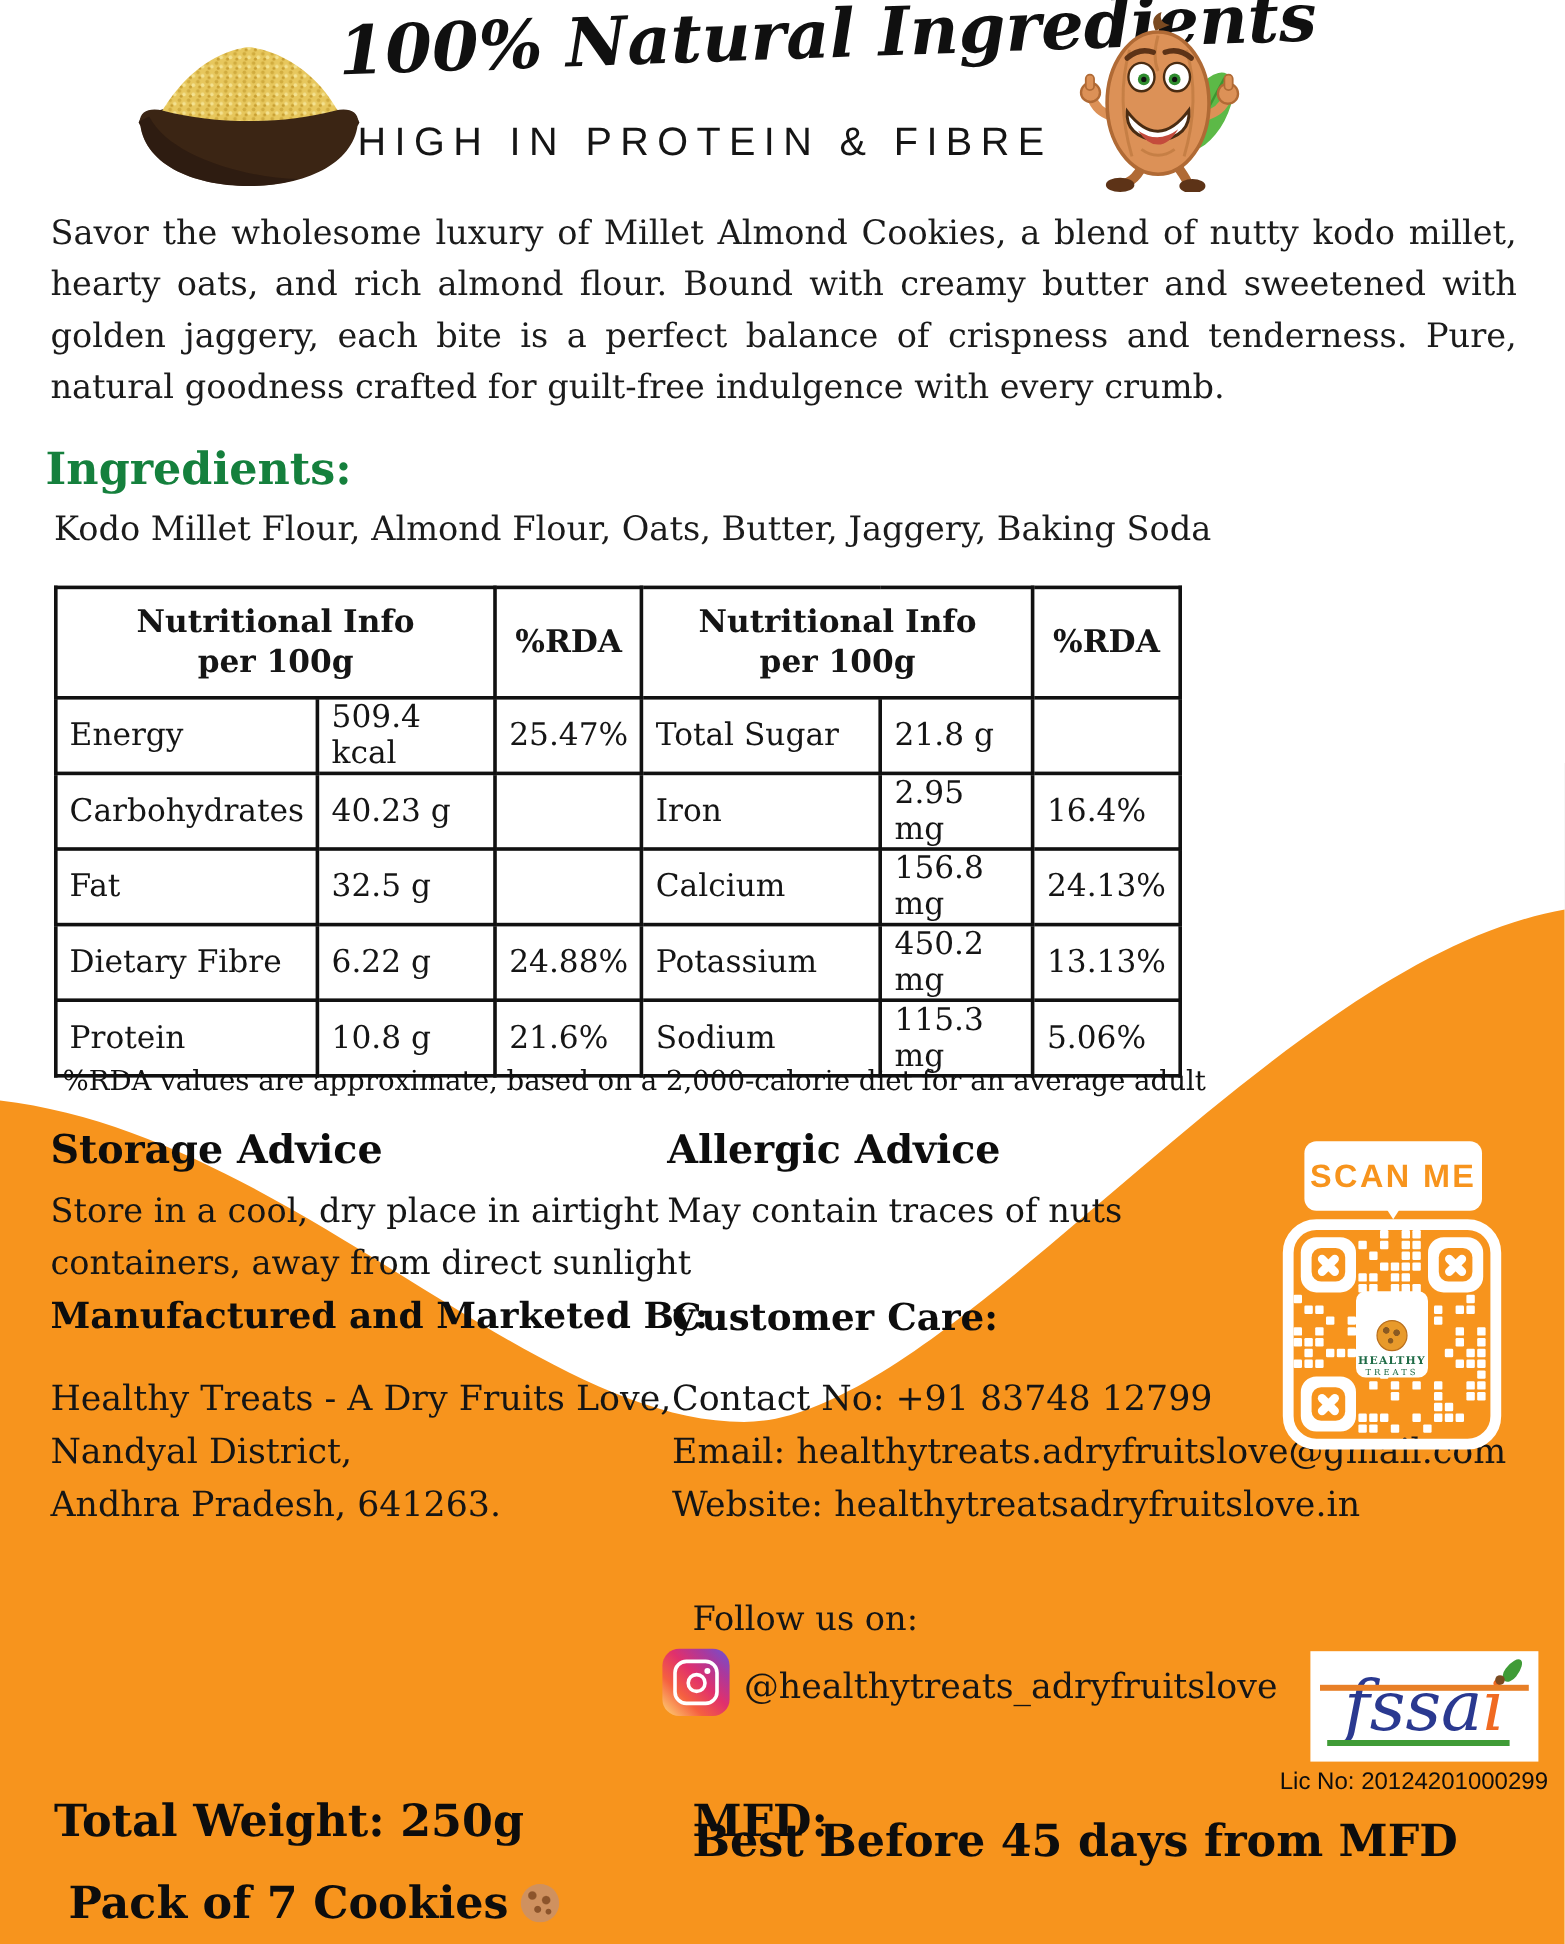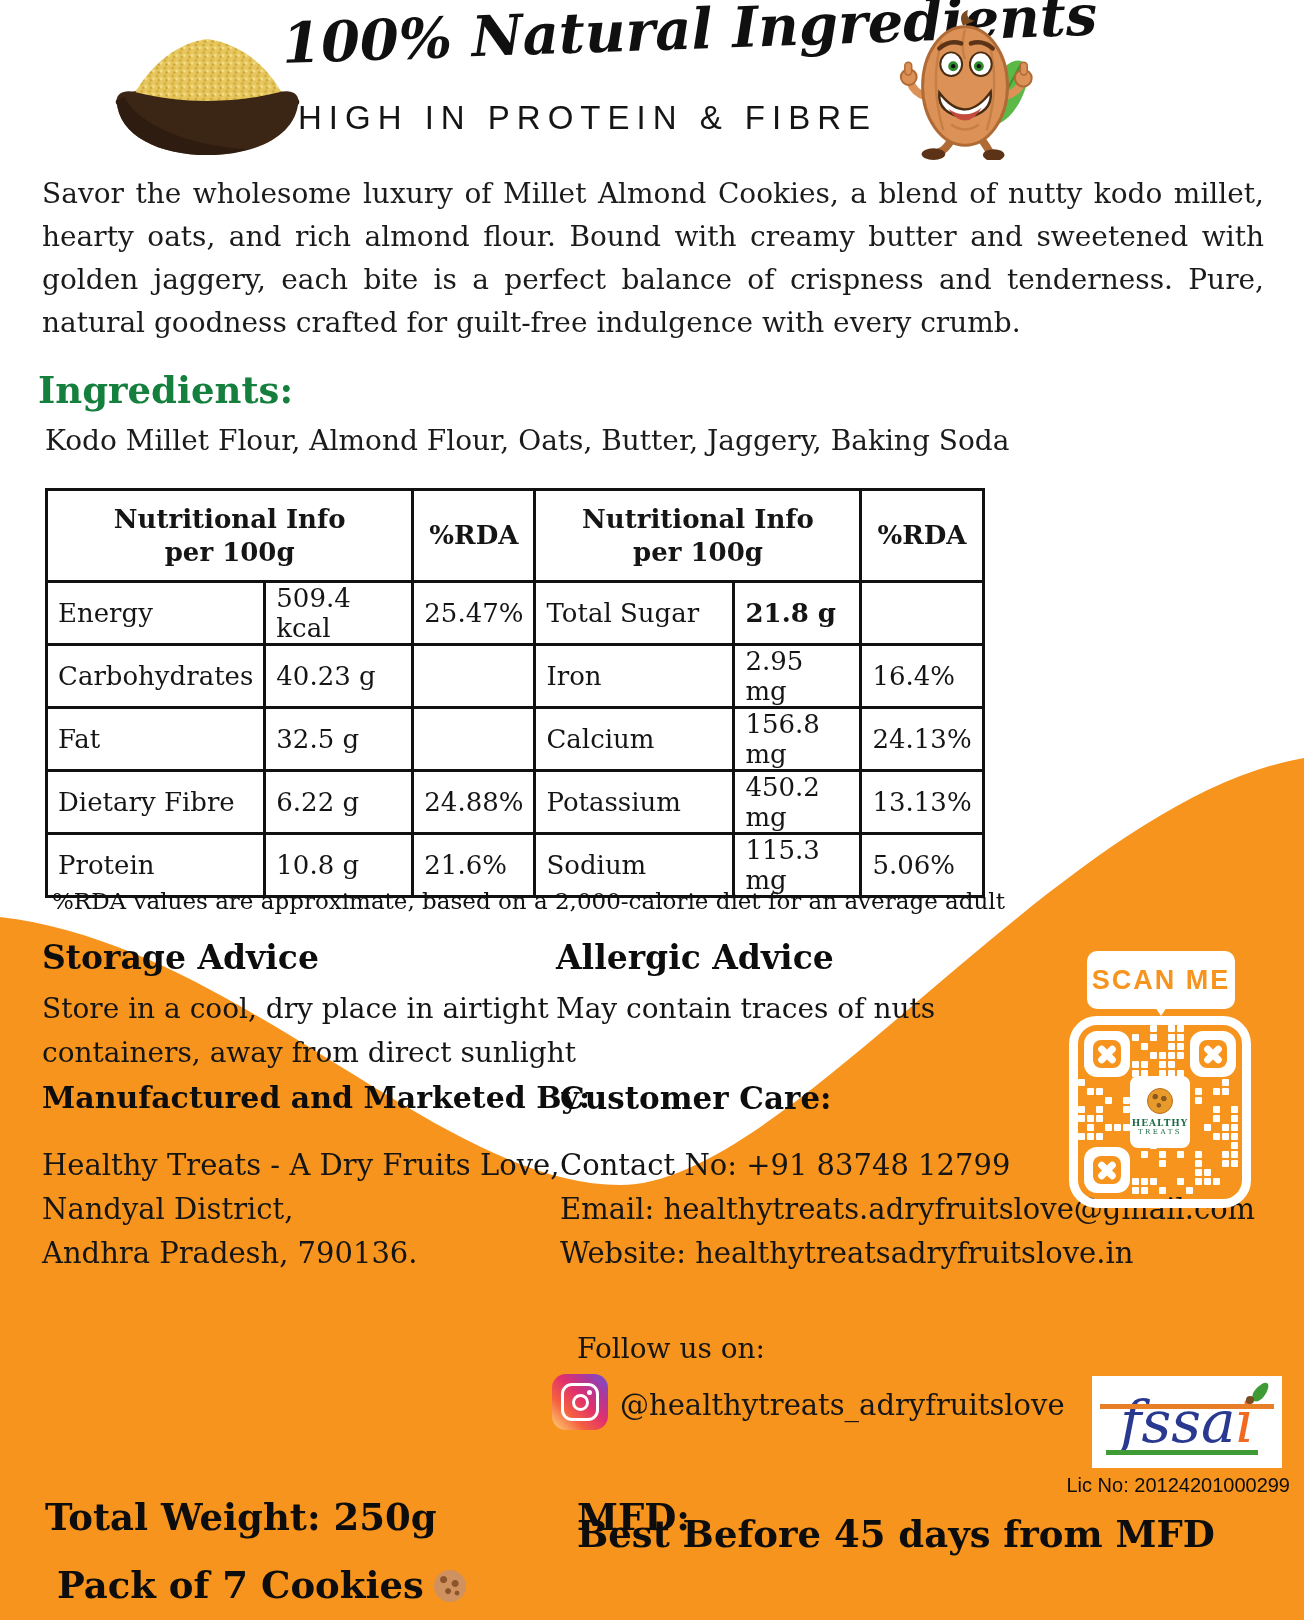--- a/index.html
+++ b/index.html
@@ -77,21 +77,21 @@
                      border:15px solid transparent;border-top:23px solid #fff;}
   .scan-bubble span{font-family:"Liberation Sans",sans-serif;font-weight:bold;font-size:27px;
                     letter-spacing:2px;color:var(--orange);}
   .qr{left:1069px;top:1016px;width:182px;height:192px;border:9px solid #fff;border-radius:28px;}
   .qmod{position:absolute;width:7px;height:7px;border-radius:1px;background:#fff;}
   .finder{position:absolute;width:46px;height:46px;background:#fff;border-radius:13px;}
   .finder .fin{position:absolute;left:9px;top:9px;width:28px;height:28px;background:var(--orange);border-radius:8px;}
   .finder .bar{position:absolute;left:50%;top:50%;width:22px;height:7px;margin:-3.5px -11px;background:#fff;border-radius:3.5px;}
   .f-tl{left:6px;top:6px;} .f-tr{right:6px;top:6px;} .f-bl{left:6px;bottom:6px;}
   .qr-logo{position:absolute;left:50%;top:50%;width:60px;height:72px;margin:-36px 12px 0 -30px;background:#fff;
-           border-radius:8px;display:flex;flex-direction:column;align-items:center;justify-content:center;}
+           border-radius:8px;display:flex;flex-direction:column;align-items:center;justify-content:flex-end;}
   .qr-cookie{width:26px;height:26px;border-radius:50%;
      background:radial-gradient(circle at 30% 32%,#8a5a22 2.5px,transparent 3px),
                 radial-gradient(circle at 66% 40%,#8a5a22 2.5px,transparent 3px),
                 radial-gradient(circle at 45% 68%,#8a5a22 2px,transparent 2.6px),#E89A2B;
      border:1.5px solid #B96F1D;}
   .qr-b1{font-size:9px;font-weight:bold;color:#1E6B46;letter-spacing:1px;margin-top:4px;}
   .qr-b2{font-size:7px;color:#1E6B46;letter-spacing:2.5px;}
 
   
   .fssai{left:1092px;top:1376px;width:190px;height:92px;background:#fff;display:flex;
@@ -191,21 +191,21 @@
           <span>Nutritional Info</span><br>
           <span>per 100g</span>
         </th>
         <th style="width:108px;">%RDA</th>
       </tr>
       <tr>
         <td style="width:215px;">Energy</td>
         <td style="width:148px;">509.4 kcal</td>
         <td>25.47%</td>
         <td style="width:199px;">Total Sugar</td>
-        <td style="width:127px;font-weight:bold;">21.8 g</td>
+        <td style="width:127px;">21.8 g</td>
         <td></td>
       </tr>
       <tr>
         <td>Carbohydrates</td>
         <td>40.23 g</td>
         <td></td>
         <td>Iron</td>
         <td>2.95 mg</td>
         <td>16.4%</td>
       </tr>
@@ -239,21 +239,21 @@
 
     <div class="abs h-serif storage-h">Storage Advice</div>
     <div class="abs storage-1">Store in a cool, dry place in airtight</div>
     <div class="abs storage-2">containers, away from direct sunlight</div>
     <div class="abs h-serif allergy-h">Allergic Advice</div>
     <div class="abs allergy-t">May contain traces of nuts</div>
 
     <div class="abs h-serif mfg-h">Manufactured and Marketed By:</div>
     <div class="abs mfg-l1">Healthy Treats - A Dry Fruits Love,</div>
     <div class="abs mfg-l2">Nandyal District,</div>
-    <div class="abs mfg-l3">Andhra Pradesh, 790136.</div>
+    <div class="abs mfg-l3">Andhra Pradesh, 641263.</div>
 
     <div class="abs h-serif cc-h">Customer Care:</div>
     <div class="abs cc-l1">Contact No: +91 83748 12799</div>
     <div class="abs cc-l2">Email: healthytreats.adryfruitslove@gmail.com</div>
     <div class="abs cc-l3">Website: healthytreatsadryfruitslove.in</div>
 
     <div class="abs follow">Follow us on:</div>
     <div class="abs insta">
       <div class="cam">
           <div class="lens"></div>

